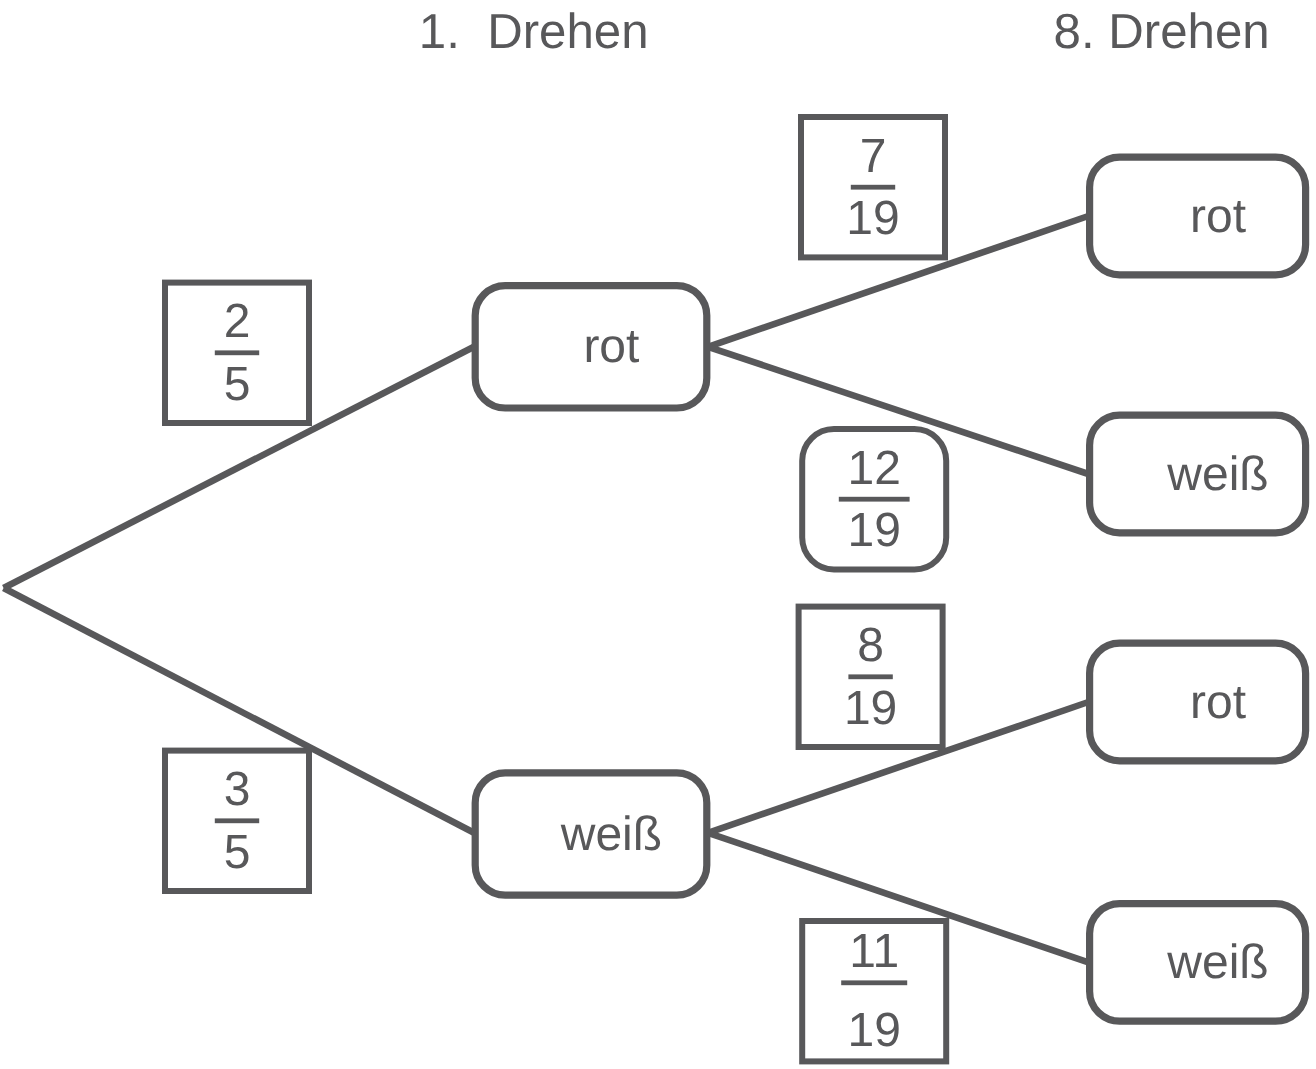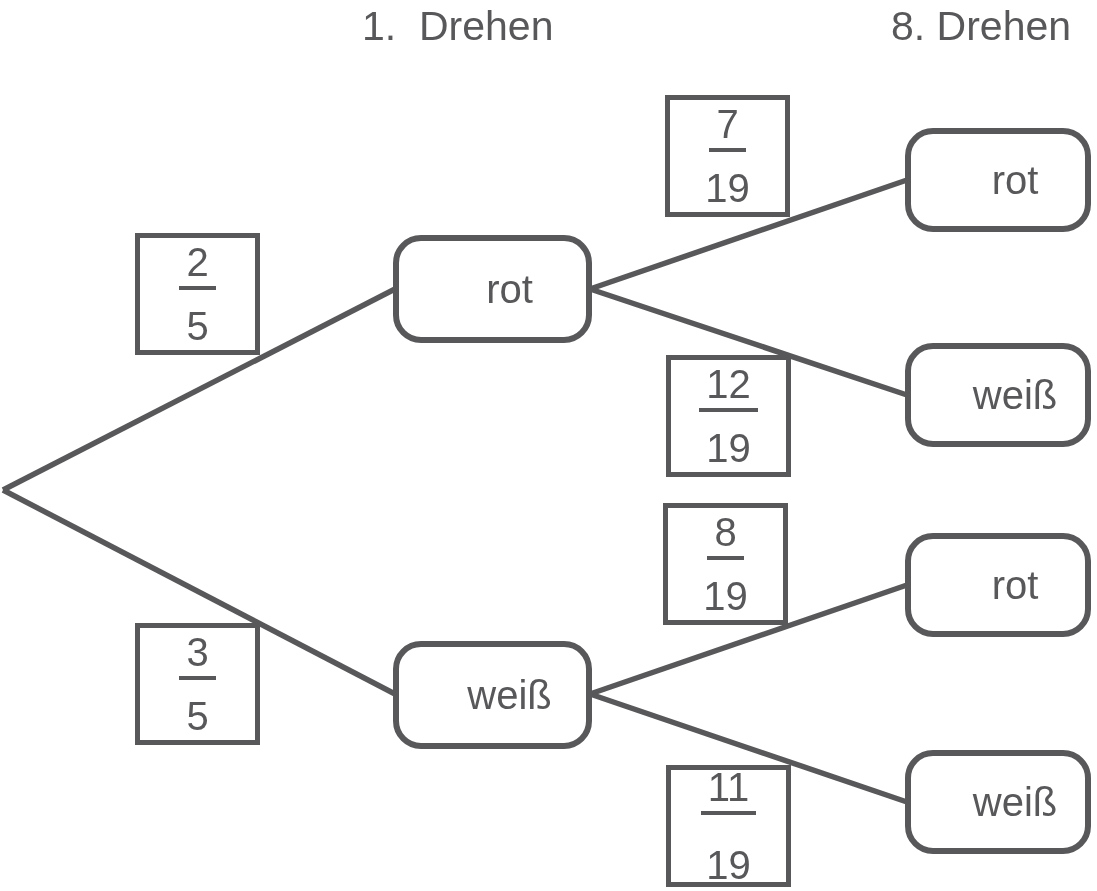--- a/index.html
+++ b/index.html
@@ -15,43 +15,42 @@
     font-family:"Liberation Sans", sans-serif;
     color:var(--text);
     overflow:hidden;
   }
   .edges{position:absolute;left:0;top:0;z-index:0;}
   .edges line{stroke:var(--stroke);stroke-width:5.5;}
   .hdr{
     position:absolute;top:4px;z-index:2;
     font-size:41px;line-height:1.1;
     white-space:pre;
-    margin-left:13px;
   }
   #hdr1{left:349px;}
   #hdr2{left:878px;}
   .pbox{
     position:absolute;z-index:1;
     box-sizing:border-box;
     width:125px;height:122px;
     border:5px solid var(--stroke);
     background:transparent;
     display:flex;flex-direction:column;
     align-items:center;justify-content:center;
     font-size:40px;line-height:1.0;
   }
   .frac-num{
     border-bottom:4px solid var(--stroke);
     padding:0 7px 4px;
   }
-  .frac-den{padding-top:16px;}
+  .frac-den{padding-top:4px;}
   #b-25{left:135px;top:233px;}
   #b-35{left:135px;top:623px;}
   #b-719{left:665px;top:95px;}
-  #b-1219{left:666px;top:355px;}
+  #b-1219{left:666px;top:355px;border-radius:29px;}
   #b-819{left:663px;top:503px;}
   #b-1119{left:666px;top:765px;gap:14px;}
   .node{
     position:absolute;z-index:1;
     box-sizing:border-box;
     border:6px solid var(--stroke);
     border-radius:28px;
     background:var(--bg);
     display:flex;align-items:center;justify-content:center;
     font-size:40px;line-height:1.0;padding-left:34px;

